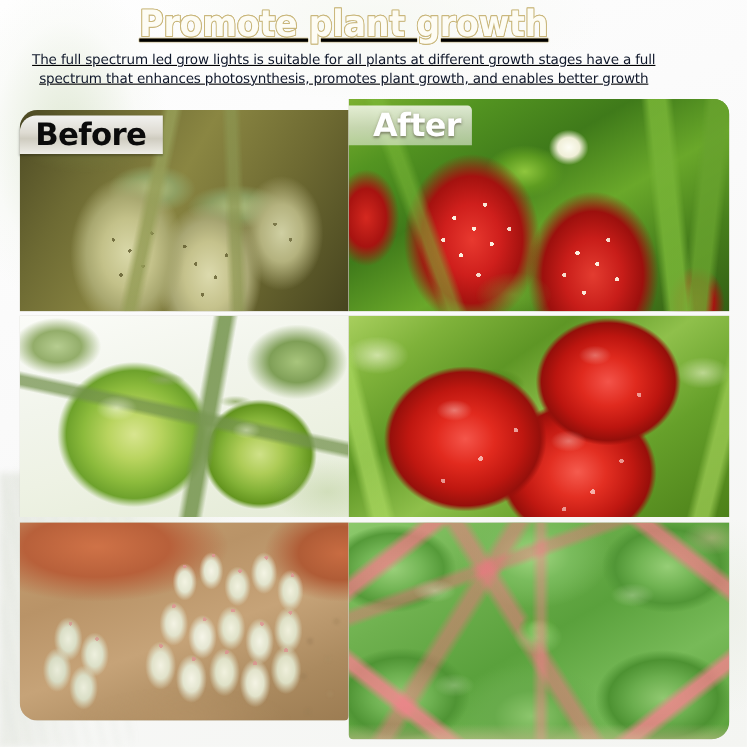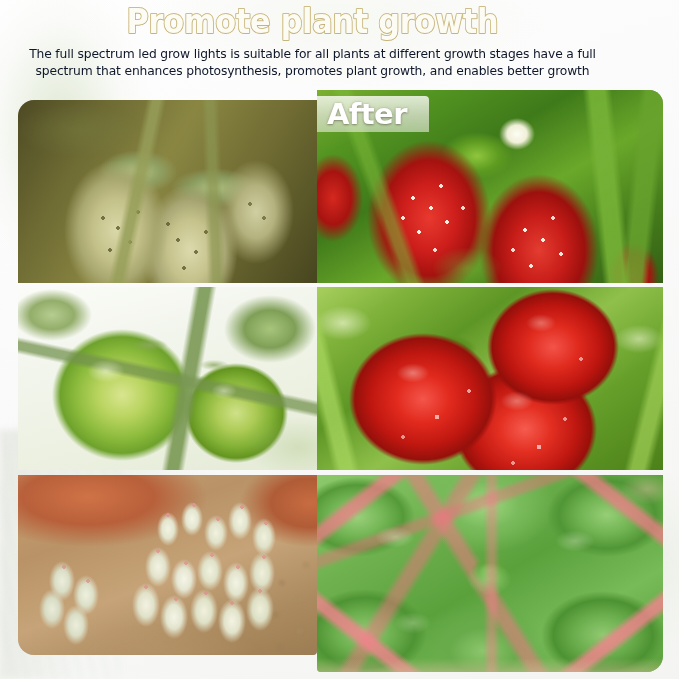--- a/index.html
+++ b/index.html
@@ -38,20 +38,21 @@
     filter: blur(3px);
   }
 
   
   #header {
     position: absolute;
     left: 0; top: 0;
     width: 625px;
     z-index: 5;
     text-align: center;
+    text-decoration: underline;
   }
   #headline {
     margin: 0;
     padding-top: 4px;
     font-family: "DejaVu Sans", sans-serif;
     font-size: 33px;
     font-weight: bold;
     line-height: 36px;
     letter-spacing: -0.3px;
     color: #fdfcf4;
@@ -117,21 +118,21 @@
     font-size: 28px;
     color: #0b0b0b;
     background: linear-gradient(180deg, #f2f2f0 0%, #dedbd2 45%, #cfccc0 60%, #efeee8 100%);
     border-top-left-radius: 15px;
     box-shadow: 0 1px 2px rgba(0,0,0,0.25);
     letter-spacing: -0.6px;
   }
   #badge-after {
     left: 317px; top: 96px;
     width: 112px; height: 36px;
-    padding-left: 10px;
+    padding-left: 22px;
     box-sizing: border-box;
     font-size: 29px;
     color: #ffffff;
     background: linear-gradient(180deg, rgba(252,252,248,0.82) 0%, rgba(233,233,226,0.72) 55%, rgba(246,246,240,0.55) 100%);
     border-top-right-radius: 4px;
     text-shadow: 0 1px 2px rgba(90,90,70,0.55), 0 0 3px rgba(120,120,90,0.35);
     letter-spacing: -0.6px;
   }
 
   
@@ -411,18 +412,21 @@
   </div>
 
   <div class="photo-cell" style="left:317px; top:287px; width:346px; height:183px;">
     <div class="photo-art art-tomato-red"></div>
   </div>
 
   <div class="photo-cell cell-after-bottom" style="left:317px; top:475px; width:346px; height:197px;">
     <div class="photo-art art-succulent-vivid"></div>
   </div>
 
+  <div id="badge-before" class="badge">
+    <span>Before</span>
+  </div>
 
   <div id="badge-after" class="badge">
     <span>After</span>
   </div>
 
 </section>
 
 </body></html>

